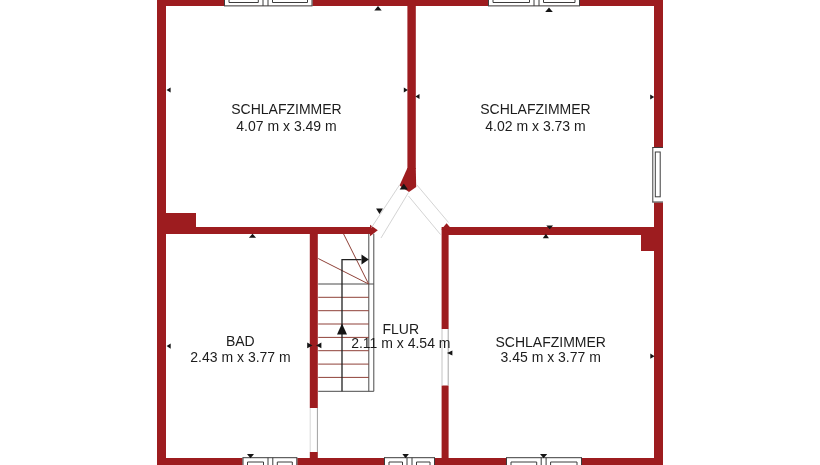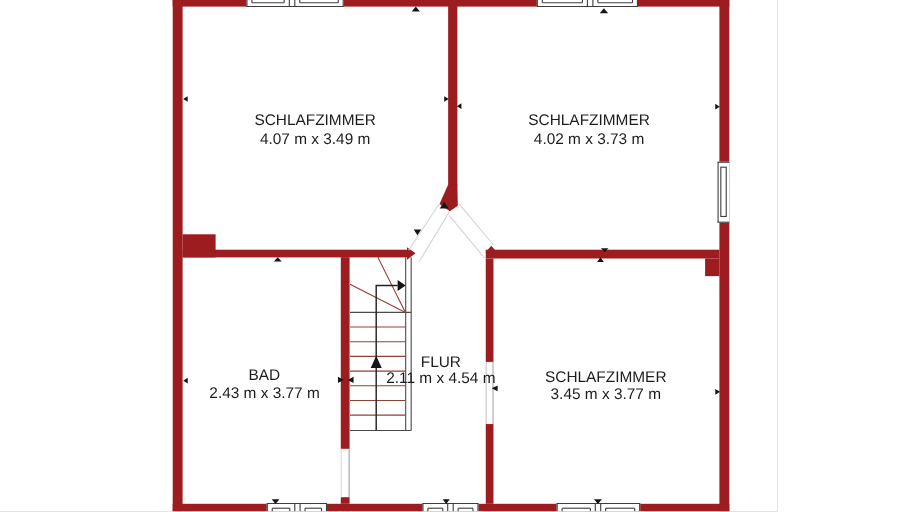--- a/index.html
+++ b/index.html
@@ -1,16 +1,16 @@
 <!DOCTYPE html>
 <html><head>
 <meta charset="utf-8">
 <style>
   html,body{margin:0;padding:0;background:#ffffff;}
-  #plan{position:relative;width:707px;height:465px;background:#ec4899;overflow:hidden;}
+  #plan{position:relative;width:707px;height:465px;background:#fef9c3;overflow:hidden;}
   svg{display:block;}
 </style>
 </head>
 <body>
 
 <div id="plan">
 <svg width="820" height="465" viewBox="0 0 820 465" xmlns="http://www.w3.org/2000/svg" font-family="Liberation Sans, sans-serif">
 
   <rect x="0" y="0" width="820" height="465" fill="#ffffff"></rect>
 

